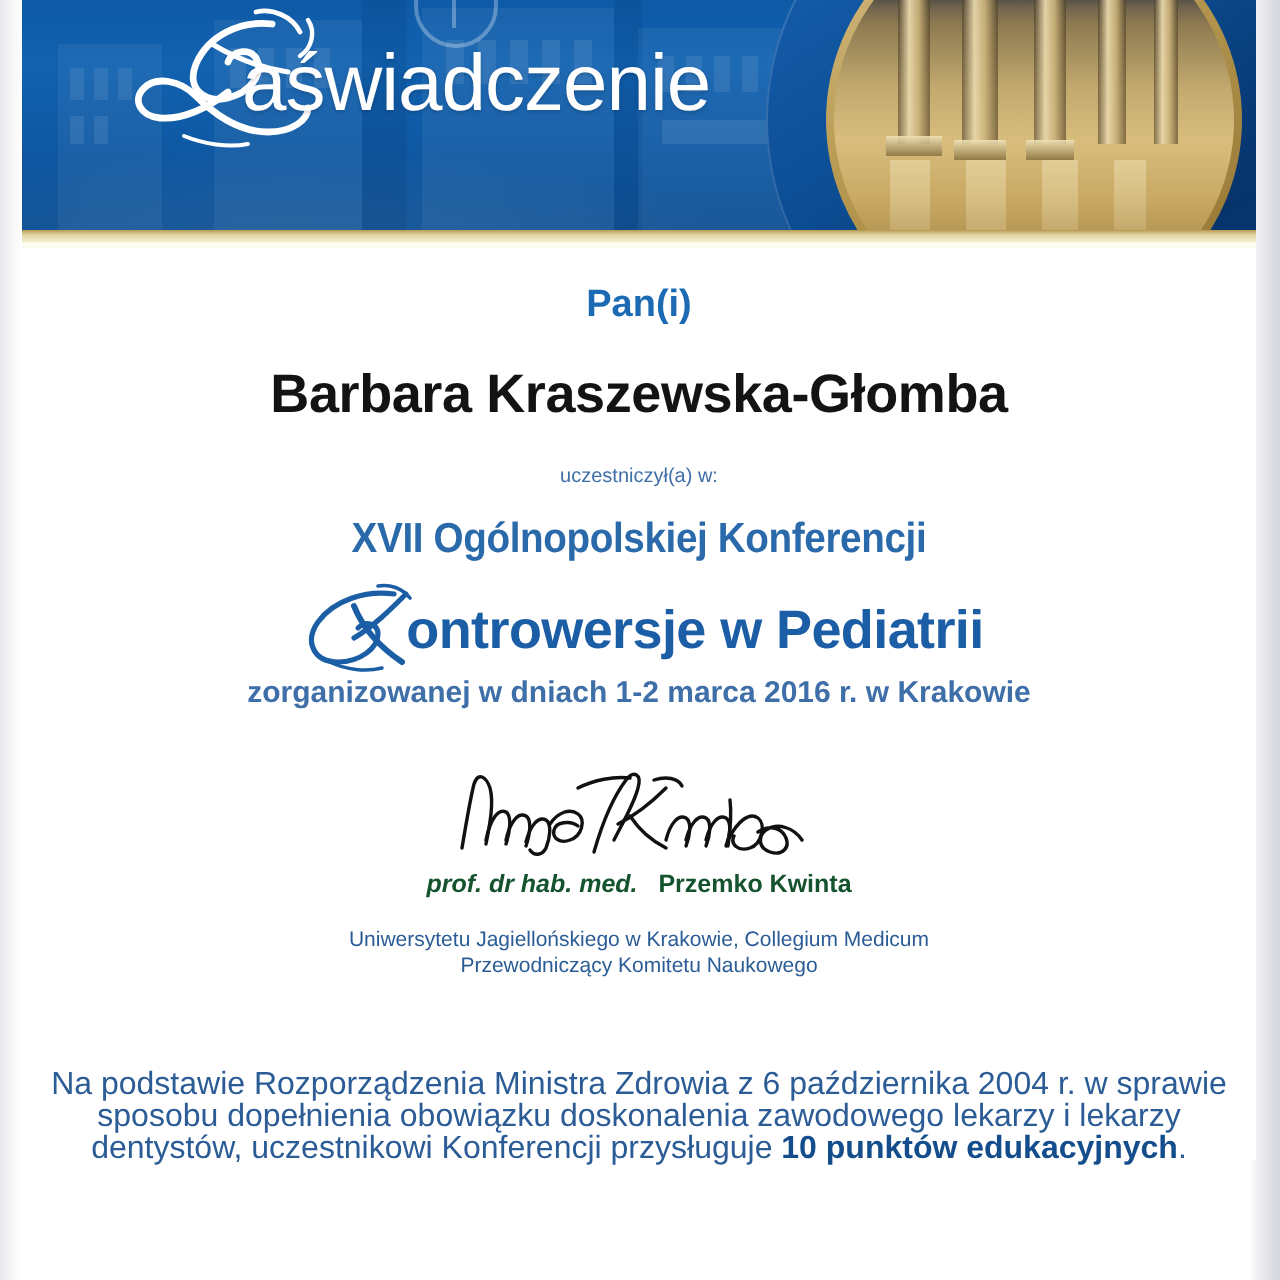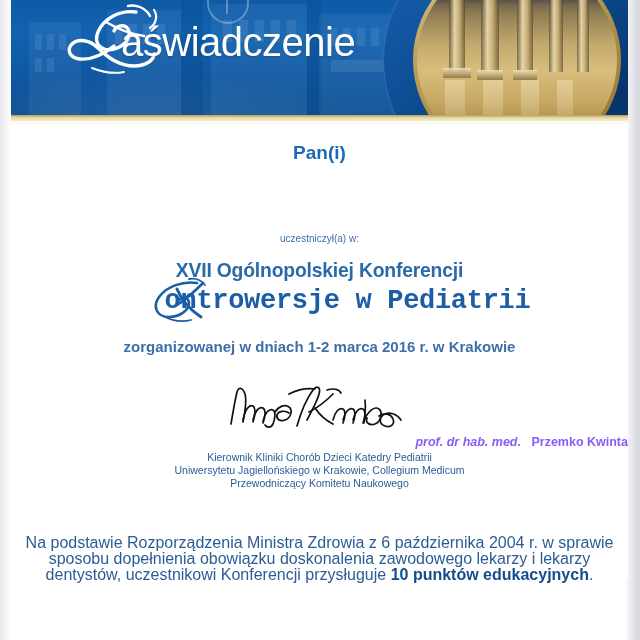--- a/index.html
+++ b/index.html
@@ -185,23 +185,22 @@
     position: absolute;
     left: 0; top: 134px; width: 100%;
     font-size: 21px;
     font-weight: bold;
     color: #2a6aab;
     transform: scaleX(0.92);
     letter-spacing: -0.2px;
   }
   #conf-title-wrap {
     position: absolute;
-    left: 0; top: 157px; width: 100%;
+    left: 0; top: 171px; width: 100%;
     height: 44px;
-    font-family: Liberation Mono, monospace;
   }
   #script-k {
     position: absolute;
     left: 136px; top: -4px;
     width: 72px; height: 48px;
   }
   #conf-title {
     position: absolute;
     left: 0; top: 5px; width: 100%;
     padding-left: 56px;
@@ -226,23 +225,22 @@
   }
   #sig-svg {
     position: absolute;
     left: 212px; top: 0;
     width: 200px; height: 58px;
   }
   #sig-name {
     position: absolute;
     left: 0; top: 311px; width: 100%;
     font-size: 12.5px;
-    color: #8b5cf6;
-    font-weight: bold;
-    text-align: right;
+    color: #14532d;
+    font-weight: bold;
   }
   #sig-name .pre { font-style: italic; }
   .sig-sub {
     position: absolute;
     left: 0; width: 100%;
     font-size: 10.5px;
     color: #2b5c96;
   }
   #sig-sub1 { top: 327px; }
   #sig-sub2 { top: 340px; }
@@ -342,20 +340,21 @@
     </div>
   </div>
 
   <div id="banner-gold"></div>
   <div id="banner-gold-2"></div>
 
   <div id="body">
 
     <div id="salutation" class="ctr">Pan(i)</div>
 
+    <div id="recipient" class="ctr">Barbara Kraszewska-Głomba</div>
 
     <div id="participated" class="ctr">uczestniczył(a) w:</div>
 
     <div id="conf-line1" class="ctr">XVII Ogólnopolskiej Konferencji</div>
 
     <div id="conf-title-wrap">
       <svg id="script-k" viewBox="0 0 72 48">
         <g fill="none" stroke="#1c5ea6" stroke-linecap="round" stroke-linejoin="round">
           <path d="M50 6 C36 4, 20 9, 12 20 C5 30, 10 40, 22 40 C33 40, 42 33, 42 26 C42 21, 36 19, 32 23" stroke-width="2.6"></path>
           <path d="M30 12 C34 22, 42 32, 54 40" stroke-width="3"></path>
@@ -390,21 +389,20 @@
           <path d="M104 8 C110 6, 116 7, 118 11"></path>
         </g>
       </svg>
     </div>
 
     <div id="sig-name" class="ctr">
       <span class="pre">prof. dr hab. med.</span>
       <span>&nbsp;</span>
       <span>Przemko Kwinta</span>
     </div>
-    <div id="sig-sub1" class="sig-sub ctr">Kierownik Kliniki Chorób Dzieci Katedry Pediatrii</div>
     <div id="sig-sub2" class="sig-sub ctr">Uniwersytetu Jagiellońskiego w Krakowie, Collegium Medicum</div>
     <div id="sig-sub3" class="sig-sub ctr">Przewodniczący Komitetu Naukowego</div>
 
     <div id="legal1" class="legal ctr">Na podstawie Rozporządzenia Ministra Zdrowia z 6 października 2004 r. w sprawie</div>
     <div id="legal2" class="legal ctr">sposobu dopełnienia obowiązku doskonalenia zawodowego lekarzy i lekarzy</div>
     <div id="legal3" class="legal ctr">
       <span>dentystów, uczestnikowi Konferencji przysługuje </span><b>10 punktów edukacyjnych</b><span>.</span>
     </div>
 
 

